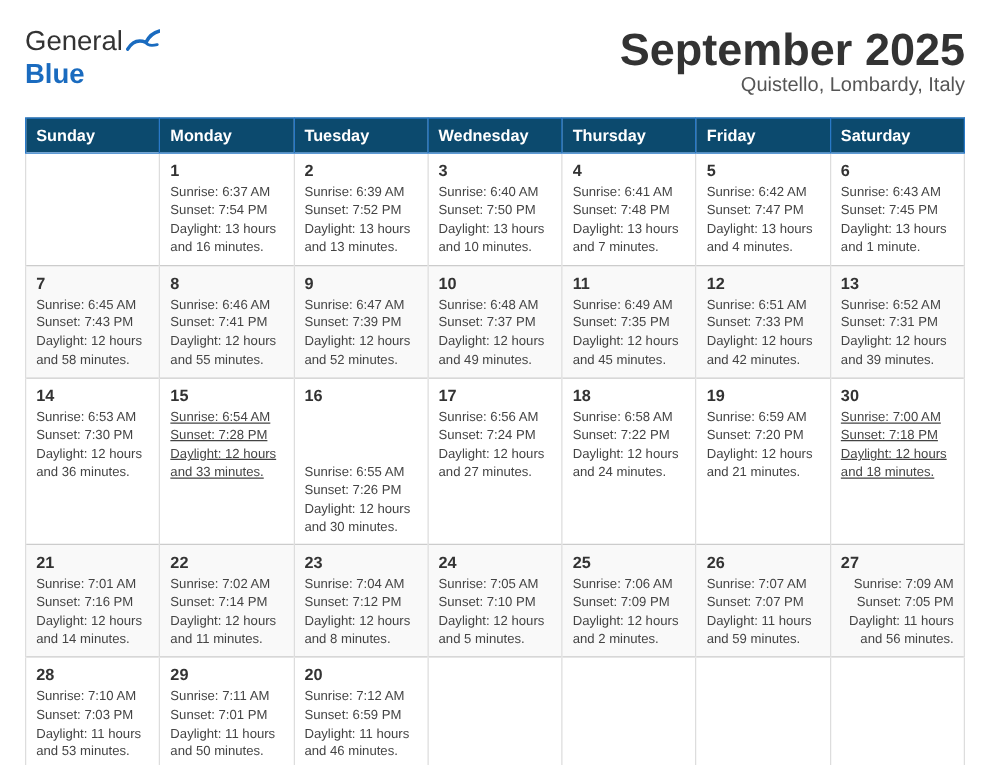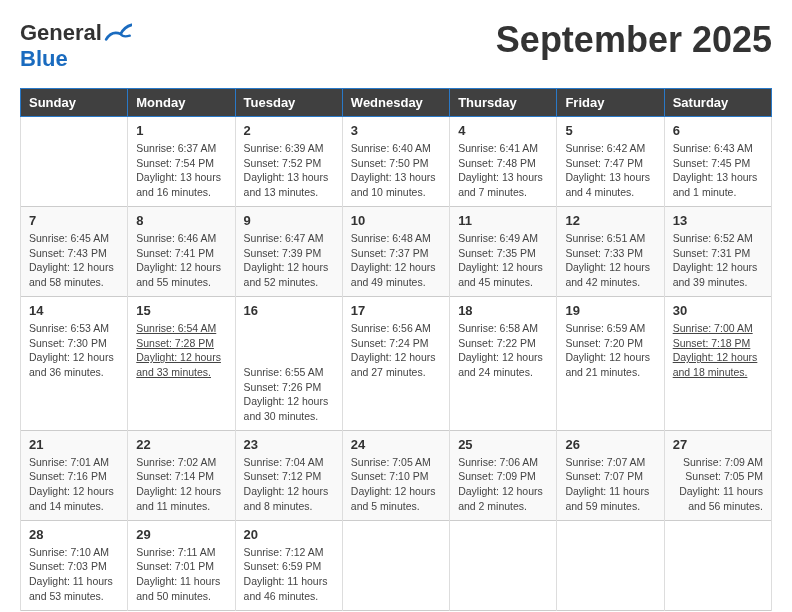--- a/index.html
+++ b/index.html
@@ -20,21 +20,21 @@
       display: flex;
       flex-direction: column;
       align-items: flex-start;
     }
     .logo-text {
       display: flex;
       align-items: center;
     }
     .logo-general {
       font-size: 22px;
-      font-weight: bold;
+      font-weight: normal;
       color: #333;
     }
     .logo-blue {
       font-size: 22px;
       font-weight: bold;
       color: #1a6bbf;
     }
     .logo-icon {
       width: 28px;
       height: 20px;
@@ -51,21 +51,21 @@
     }
     .location {
       font-size: 16px;
       color: #555;
     }
     table {
       width: 100%;
       border-collapse: collapse;
     }
     thead tr {
-      background-color: #404040;
+      background-color: #0c4a6e;
     }
     thead th {
       color: #fff;
       font-size: 13px;
       font-weight: bold;
       padding: 6px 8px;
       border: 1px solid #2979c8;
       text-align: left;
     }
     tbody tr {
@@ -108,20 +108,21 @@
       <span class="logo-general">General</span>
       <svg class="logo-icon" viewBox="0 0 30 22" fill="none">
         <path d="M2 18 Q8 8 18 12 Q22 4 30 2" stroke="#1a6bbf" stroke-width="3" fill="none" stroke-linecap="round"></path>
         <path d="M18 12 Q20 16 28 14" stroke="#1a6bbf" stroke-width="2.5" fill="none" stroke-linecap="round"></path>
       </svg>
     </div>
     <span class="logo-blue">Blue</span>
   </div>
   <div class="title-section">
     <div class="month-title">September 2025</div>
+    <div class="location">Quistello, Lombardy, Italy</div>
   </div>
 </div>
 
 <table>
   <thead>
     <tr>
     <th>Sunday</th>
         <th>Monday</th>
         <th>Tuesday</th>
         <th>Wednesday</th>

